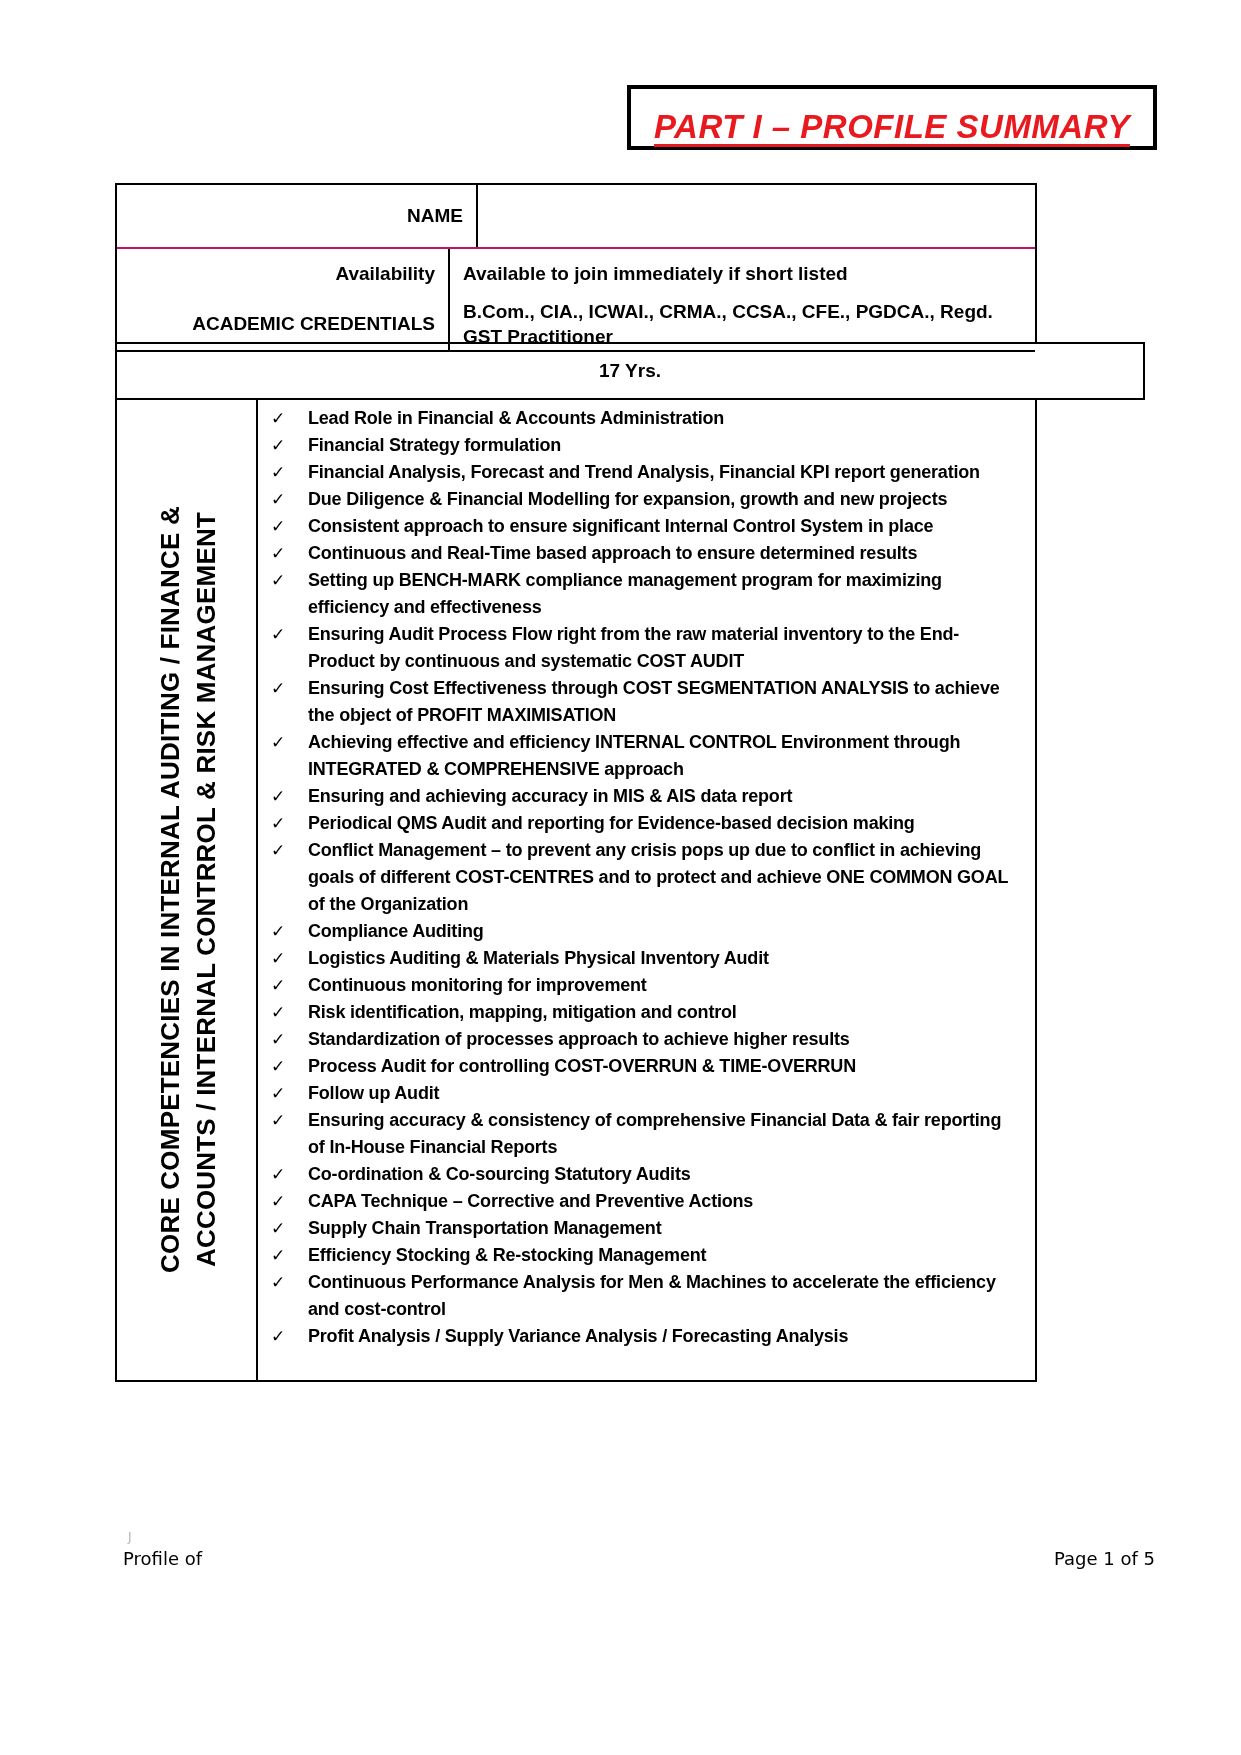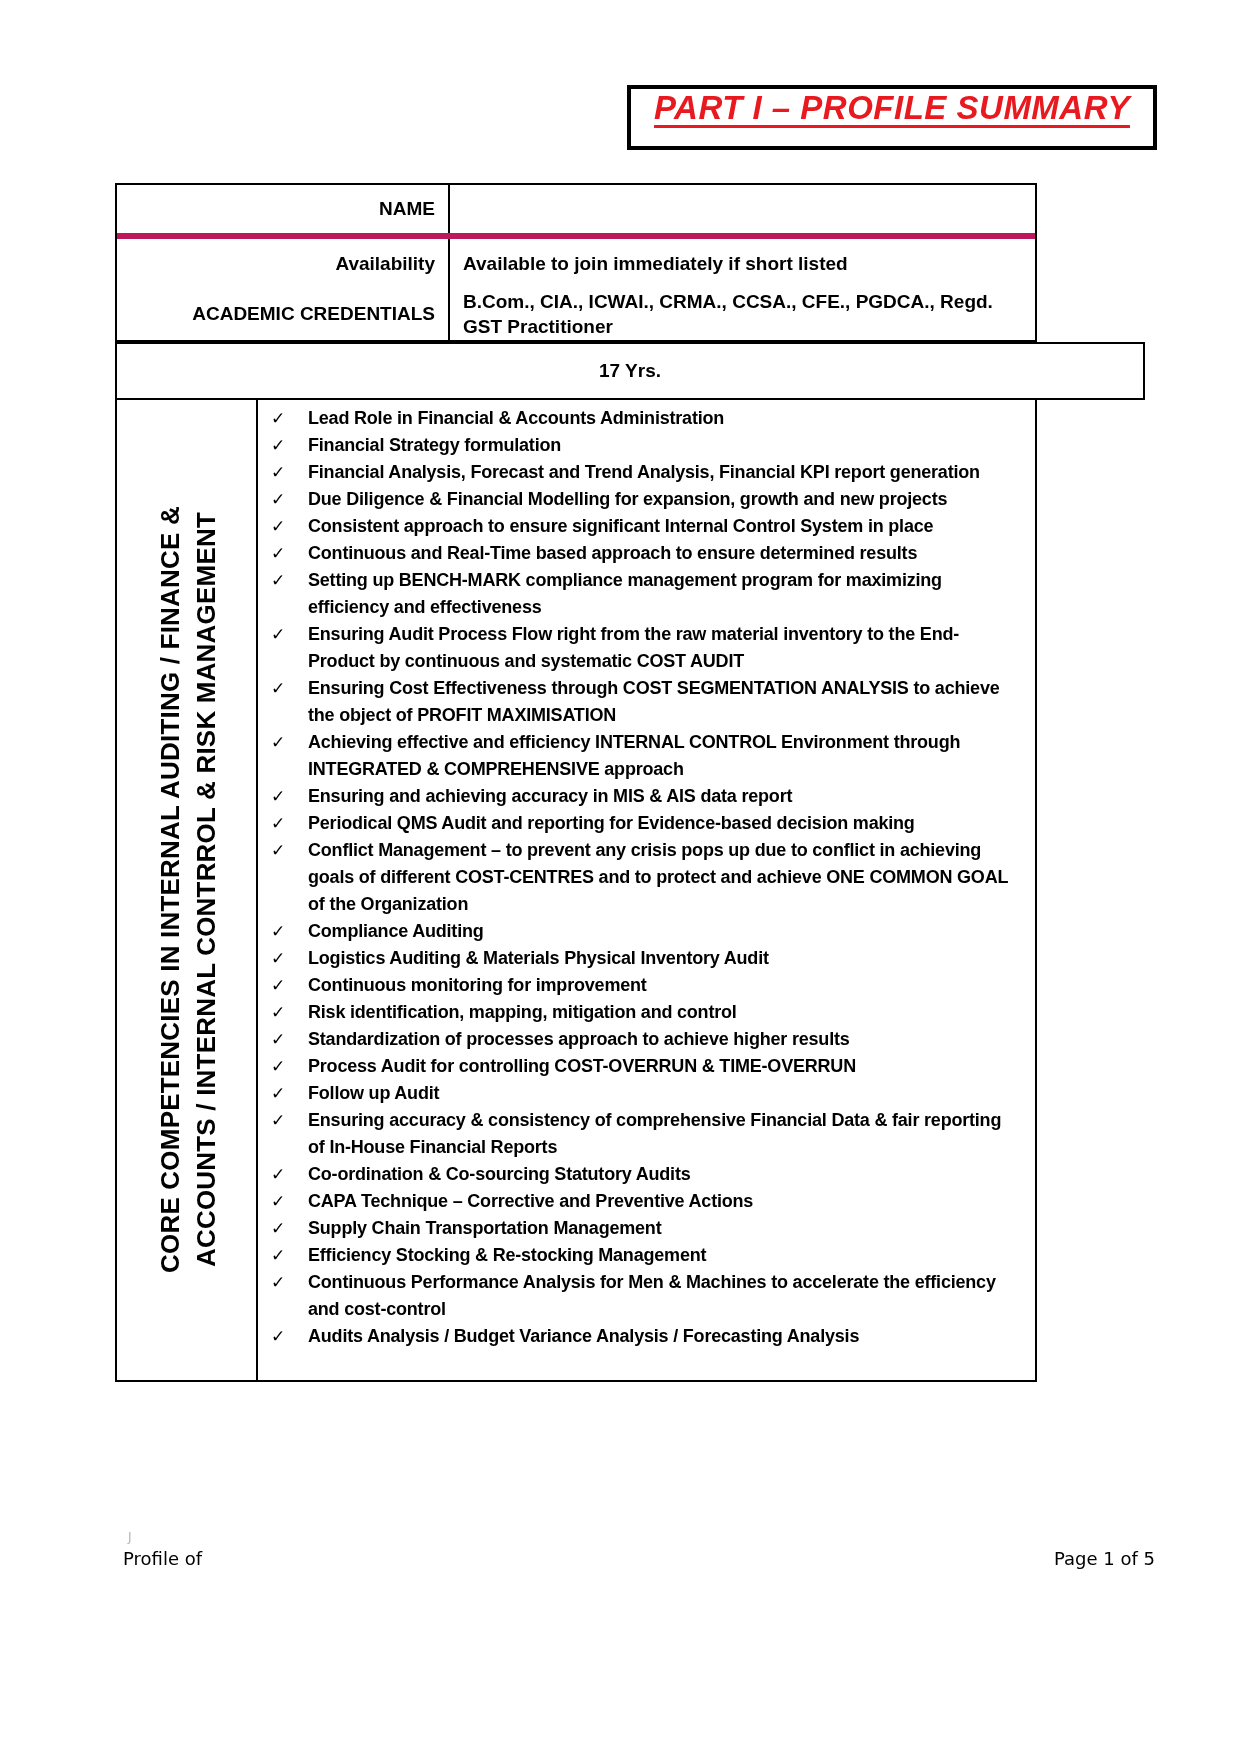--- a/index.html
+++ b/index.html
@@ -5,35 +5,35 @@
   html,body { margin:0; padding:0; background:#fff; }
   #page {
     position:relative; width:1241px; height:1755px; background:#ffffff;
     font-family:"Liberation Sans", sans-serif; color:#000;
   }
 
   
   .title-box {
     position:absolute; left:627px; top:85px; width:530px; height:65px;
     border:4px solid #000; box-sizing:border-box;
-    display:flex; align-items:flex-start; justify-content:center;
+    display:flex; align-items:flex-end; justify-content:center;
   }
   .title-text {
     color:#e8191f; font-weight:bold; font-style:italic; font-size:33px;
     text-decoration:underline; text-decoration-thickness:3px; text-underline-offset:6px;
     letter-spacing:0.5px; white-space:nowrap;
   }
 
   
   .tbl-top {
     position:absolute; left:115px; top:183px; width:922px; height:161px;
     border:2px solid #000; box-sizing:border-box;
   }
   .info-row { display:flex; box-sizing:border-box; }
-  .info-row.r1 { height:54px; border-bottom:6px solid #be185d; }
+  .info-row.r1 { height:64px; border-bottom:2px solid #be185d;padding-left:28px; }
   .info-row.r2 { height:54px; border-bottom:2px solid #000; }
   .info-row.r3 { height:49px; }
   .cell-label {
     width:333px; flex:none; border-right:2px solid #000; box-sizing:border-box;
     display:flex; align-items:center; justify-content:flex-end;
     padding-right:13px; font-weight:bold; font-size:19px;
   }
   .cell-value {
     flex:1; display:flex; align-items:center;
     padding:2px 10px 2px 13px; font-weight:bold; font-size:19px; line-height:25px;
@@ -222,21 +222,21 @@
         <div class="item">
           <span class="check">✓</span>
           <span class="txt">Efficiency Stocking &amp; Re-stocking Management</span>
         </div>
         <div class="item">
           <span class="check">✓</span>
           <span class="txt">Continuous Performance Analysis for Men &amp; Machines to accelerate the efficiency and cost-control</span>
         </div>
         <div class="item">
           <span class="check">✓</span>
-          <span class="txt">Audits Analysis / Budget Variance Analysis / Forecasting Analysis</span>
+          <span class="txt">Profit Analysis / Supply Variance Analysis / Forecasting Analysis</span>
         </div>
       </div>
   </div>
 
   <div class="footer-j">J</div>
   <div class="footer-left">Profile of</div>
   <div class="footer-right">Page 1 of 5</div>
 
 </div>
 

